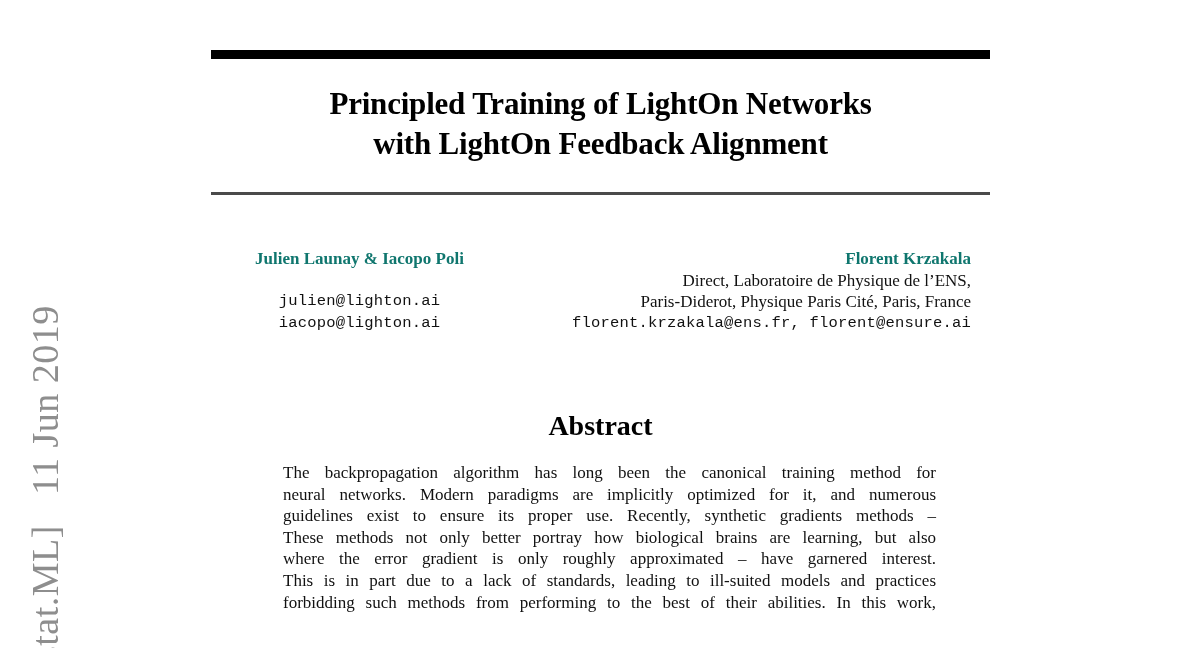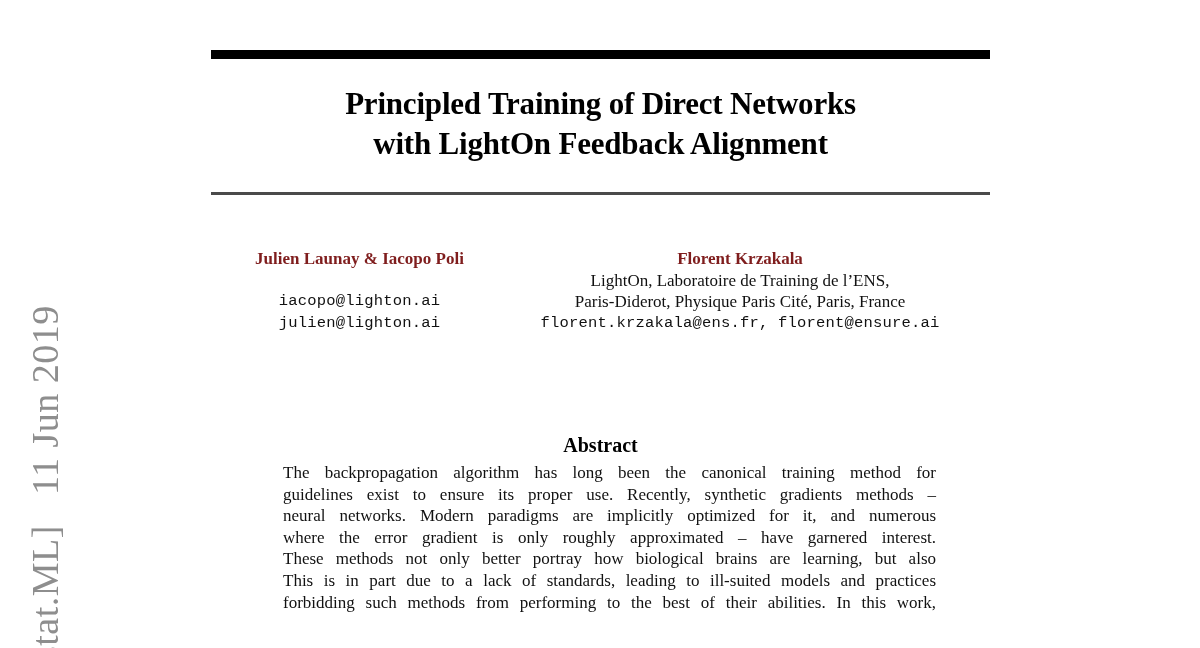--- a/index.html
+++ b/index.html
@@ -46,36 +46,35 @@
     letter-spacing: -0.2px;
   }
 
   .author-col {
     top: 248px;
     text-align: center;
     font-size: 17px;
     line-height: 21.7px;
   }
   .author-col.left  { left: 206px; width: 307px; }
-  .author-col.right { left: 509px; width: 462px; }
-  .author-name { font-weight: bold; color: #7f1d1d; }
+  .author-col.right { left: 509px; width: 462px; text-align: right; }
+  .author-name { font-weight: bold; color: #0f766e; }
   .mono {
     font-family: "Liberation Mono", monospace;
     font-size: 15.5px;
     letter-spacing: 0.2px;
   }
   .spacer-line { height: 21.7px; }
 
   .abstract-heading {
     left: 211px; top: 410px; width: 779px;
     text-align: center;
     font-weight: bold;
-    font-size: 20px;
+    font-size: 28px;
     color: #000000;
-    margin-top: 24px;
   }
 
   .abstract-body {
     left: 283px; top: 462px; width: 653px;
     font-size: 17px;
     line-height: 21.6px;
   }
   .abstract-line {
     text-align: justify;
     text-align-last: justify;
@@ -83,43 +82,43 @@
   }
 </style>
 </head>
 <body>
 
 <div class="abs arxiv-stamp">stat.ML]   11 Jun 2019</div>
 
 <div class="abs rule-thick"></div>
 
 <div class="abs paper-title">
-  <div>Principled Training of Direct Networks</div>
+  <div>Principled Training of LightOn Networks</div>
   <div>with LightOn Feedback Alignment</div>
 </div>
 
 <div class="abs rule-thin"></div>
 
 <div class="abs author-col left">
   <div class="author-name">Julien Launay &amp; Iacopo Poli</div>
   <div class="spacer-line"></div>
+  <div class="mono">julien@lighton.ai</div>
   <div class="mono">iacopo@lighton.ai</div>
-  <div class="mono">julien@lighton.ai</div>
 </div>
 
 <div class="abs author-col right">
   <div class="author-name">Florent Krzakala</div>
-  <div>LightOn, Laboratoire de Training de l’ENS,</div>
+  <div>Direct, Laboratoire de Physique de l’ENS,</div>
   <div>Paris-Diderot, Physique Paris Cité, Paris, France</div>
   <div class="mono">florent.krzakala@ens.fr, florent@ensure.ai</div>
 </div>
 
 <div class="abs abstract-heading">Abstract</div>
 
 <div class="abs abstract-body">
   <div class="abstract-line">The backpropagation algorithm has long been the canonical training method for</div>
+  <div class="abstract-line">neural networks. Modern paradigms are implicitly optimized for it, and numerous</div>
   <div class="abstract-line">guidelines exist to ensure its proper use. Recently, synthetic gradients methods –</div>
-  <div class="abstract-line">neural networks. Modern paradigms are implicitly optimized for it, and numerous</div>
+  <div class="abstract-line">These methods not only better portray how biological brains are learning, but also</div>
   <div class="abstract-line">where the error gradient is only roughly approximated – have garnered interest.</div>
-  <div class="abstract-line">These methods not only better portray how biological brains are learning, but also</div>
   <div class="abstract-line">This is in part due to a lack of standards, leading to ill-suited models and practices</div>
   <div class="abstract-line">forbidding such methods from performing to the best of their abilities. In this work,</div>
 </div>
 
 </body></html>

